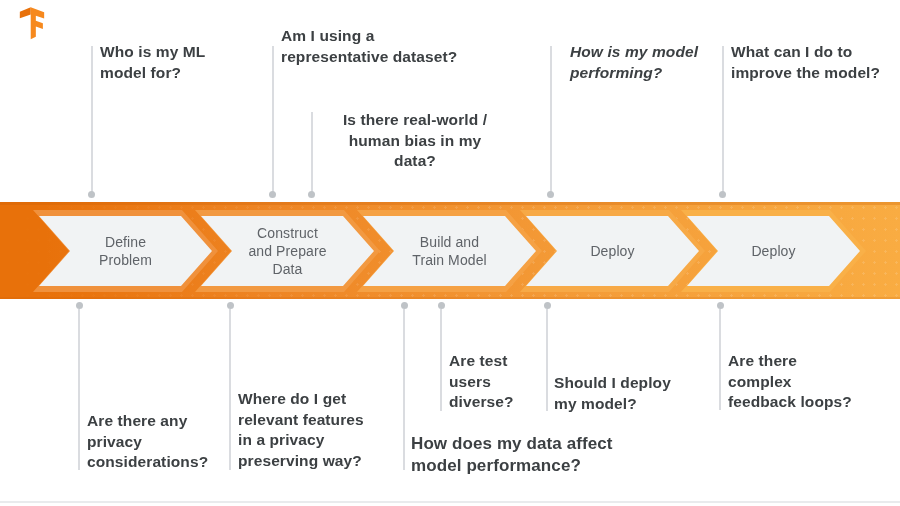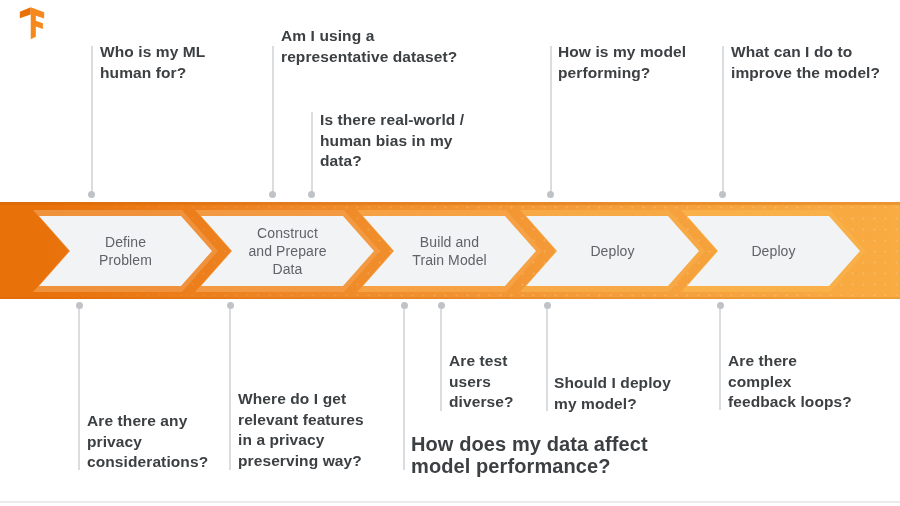--- a/index.html
+++ b/index.html
@@ -44,21 +44,21 @@
   }
   
   .vline{position:absolute;width:2px;background:#DADCE0;}
   .dot{position:absolute;width:7px;height:7px;border-radius:50%;background:#BFC3C7;}
   
   .q{
     position:absolute;color:#3C4043;font-weight:700;
     font-size:15.5px;line-height:20.5px;white-space:pre-line;
     letter-spacing:.1px;
   }
-  .q-large{font-size:20px;line-height:22px;}
+  .q-large{font-size:17px;line-height:22px;}
   
   .bottom-hairline{position:absolute;left:0;top:501px;width:900px;height:2px;background:#E9EBED;}
 </style>
 </head>
 <body>
 
 <div id="canvas">
 
   <svg class="tf-logo" viewBox="0 0 100 104" aria-hidden="true">
     <polygon fill="#E8710A" points="46,0 46,22 12,34 12,14"></polygon>
@@ -74,27 +74,27 @@
   <div class="vline" style="left:311px;top:112px;height:81px;"></div>
   <div class="dot" style="left:308px;top:191px;"></div>
 
   <div class="vline" style="left:550px;top:46px;height:147px;"></div>
   <div class="dot" style="left:547px;top:191px;"></div>
 
   <div class="vline" style="left:722px;top:46px;height:147px;"></div>
   <div class="dot" style="left:719px;top:191px;"></div>
 
   <div class="q" style="left:100px;top:42px;width:170px;">Who is my ML
-human for?</div>
+model for?</div>
   <div class="q" style="left:281px;top:26px;width:220px;">Am I using a
 representative dataset?</div>
-  <div class="q" style="left:320px;top:110px;width:190px;">Is there real-world /
+  <div class="q" style="left:320px;top:110px;width:190px;text-align:center;">Is there real-world /
 human bias in my
 data?</div>
-  <div class="q" style="left:558px;top:42px;width:180px;">How is my model
+  <div class="q" style="left:570px;top:42px;width:180px;font-style:italic;">How is my model
 performing?</div>
   <div class="q" style="left:731px;top:42px;width:180px;">What can I do to
 improve the model?</div>
 
   <div class="band">
     <div class="band-texture"></div>
 
     <div class="chev" style="left:195px;background:#F29941;">
       <div class="chev-inner">
         <div class="stage-label">Construct

